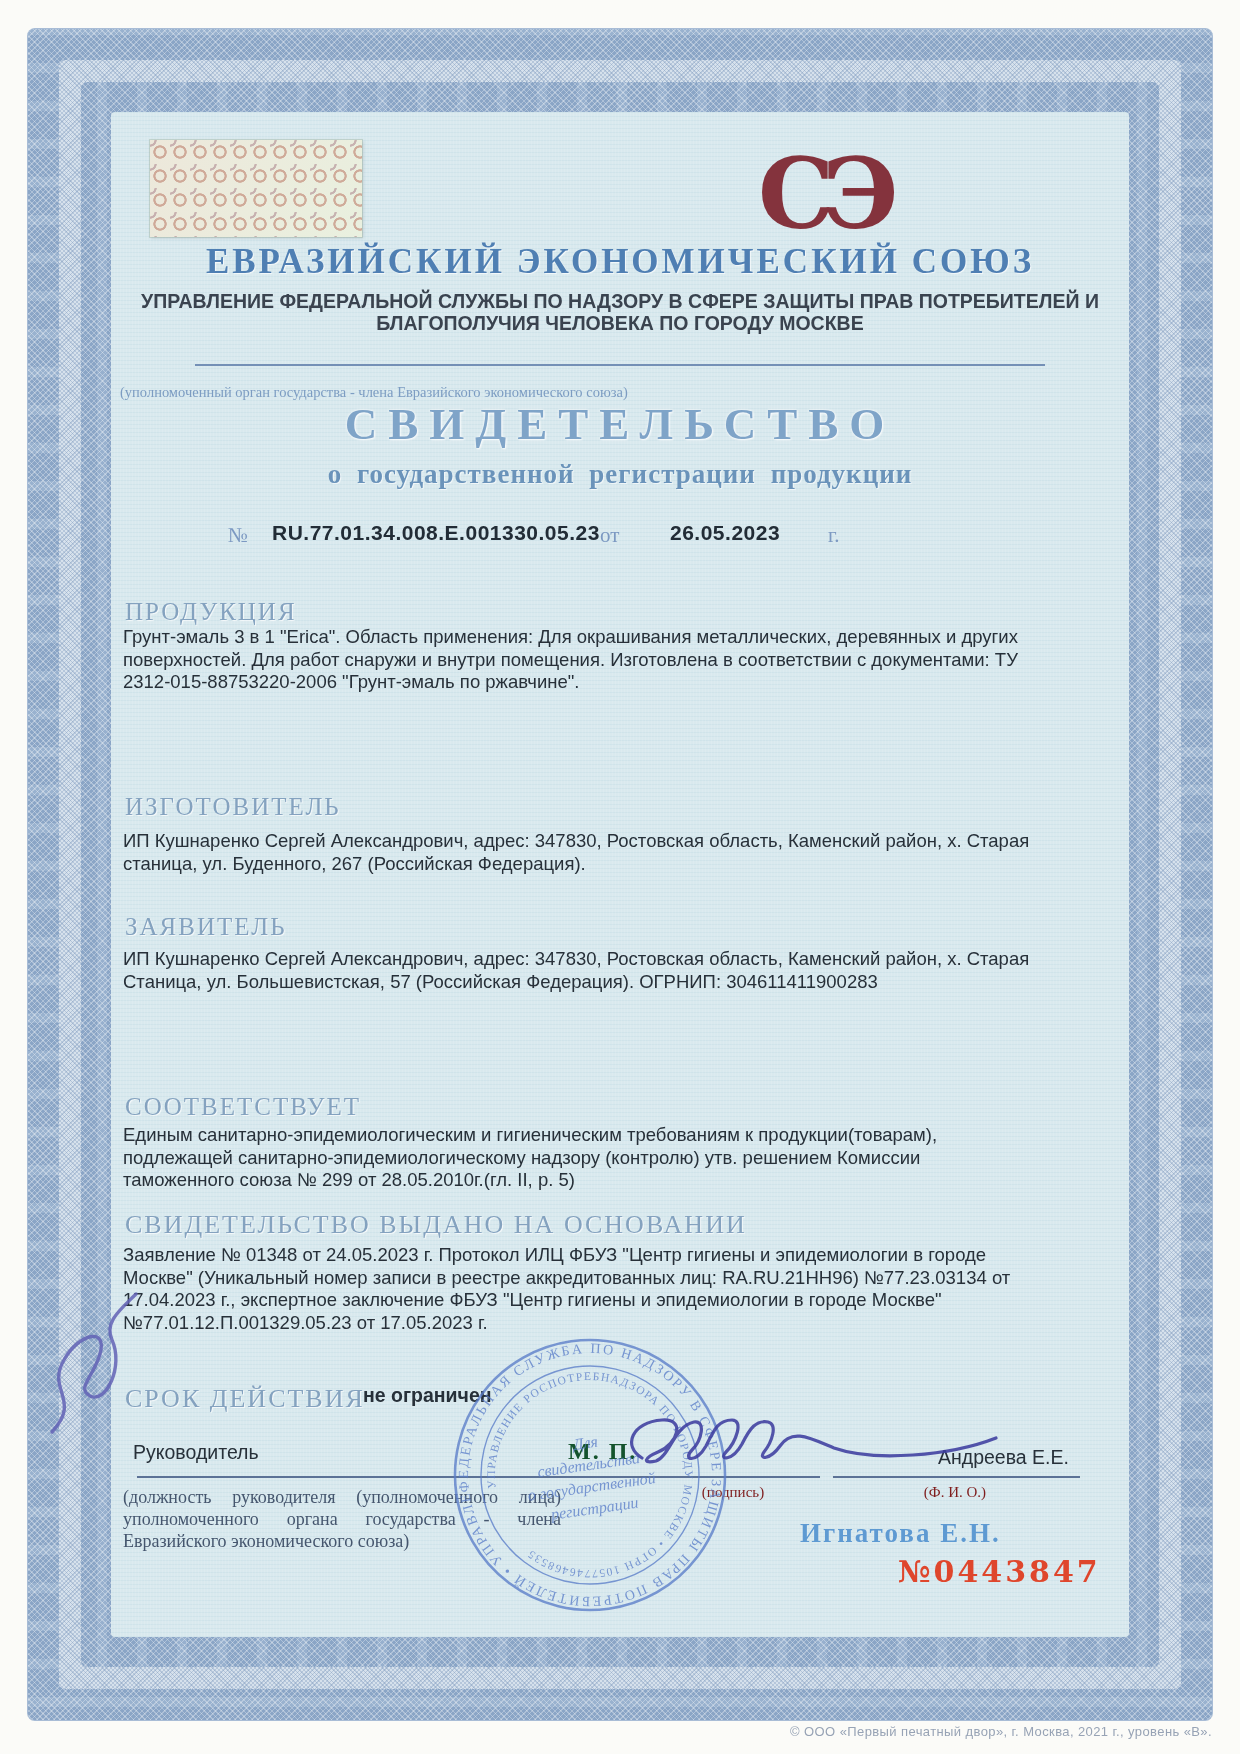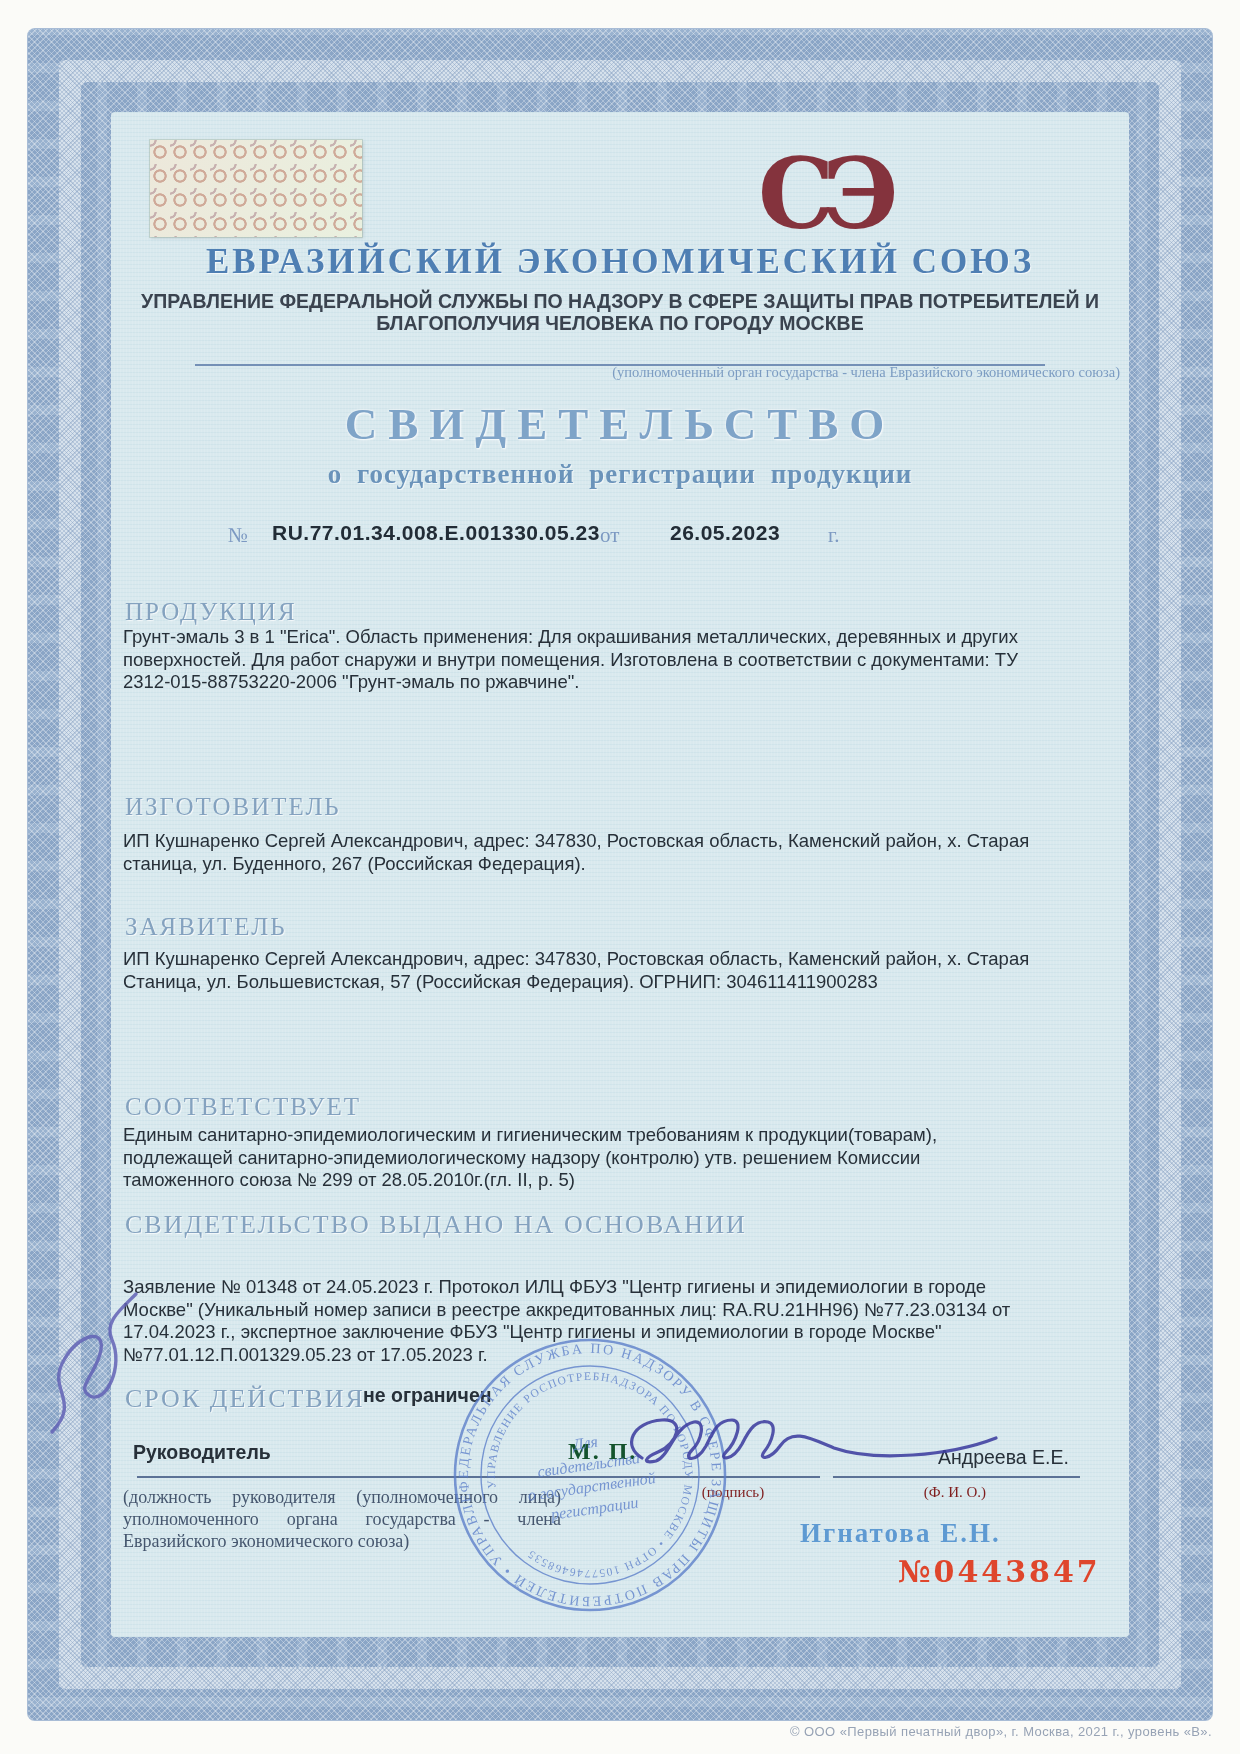--- a/index.html
+++ b/index.html
@@ -66,21 +66,21 @@
   
   .union-title{
     left:0;width:1240px;top:242px;text-align:center;
     font-family:"Liberation Serif",serif;font-weight:bold;
     font-size:35px;color:#4f7fb3;letter-spacing:3px;
     text-shadow:1px 1px 1px rgba(255,255,255,.75);
   }
   .authority{left:120px;width:1000px;top:290px;text-align:center;
     font-size:19.5px;line-height:22px;color:#3a434f;font-weight:bold;}
   .rule{left:195px;width:850px;top:364px;height:2px;background:#7490b6;}
-  .auth-caption{left:120px;width:1000px;top:364px;text-align:right;
+  .auth-caption{left:120px;width:1000px;top:384px;text-align:left;
     font-family:"Liberation Serif",serif;font-size:14.5px;color:#7c9cc2;}
   .cert-title{
     left:0;width:1240px;top:398px;text-align:center;
     font-family:"Liberation Serif",serif;font-weight:bold;
     font-size:45px;color:#7fa4c8;letter-spacing:11px;
     text-shadow:0 0 3px rgba(255,255,255,.95), 1px 1px 2px rgba(255,255,255,.8);
   }
   .cert-sub{
     left:0;width:1240px;top:459px;text-align:center;
     font-family:"Liberation Serif",serif;font-weight:bold;
@@ -99,21 +99,21 @@
     position:absolute;left:125px;
     font-family:"Liberation Serif",serif;font-size:25px;color:#84a2bf;
     letter-spacing:2px;text-shadow:1px 1px 1px rgba(255,255,255,.8);
   }
   .sec-b{
     position:absolute;left:123px;
     font-size:18.5px;line-height:22.5px;color:#273039;
   }
   
   .validity-value{left:363px;top:1384px;font-size:19.5px;font-weight:bold;color:#273039;}
-  .role-label{left:133px;top:1441px;font-size:19.5px;font-weight:bold;color:#273039;}
+  .role-label{left:133px;top:1441px;font-size:19.5px;font-weight:normal;color:#273039;}
   .sig-line{height:2px;background:#5c7296;}
   .small-cap{
     position:absolute;font-family:"Liberation Serif",serif;
     font-size:15px;color:#7f1d1d;text-align:center;
   }
   .role-caption{
     left:123px;top:1486px;width:438px;
     font-family:"Liberation Serif",serif;font-size:18px;line-height:22px;
     color:#45566e;text-align:justify;
   }
@@ -184,21 +184,21 @@
 <div class="sec-h" style="top:793px;">ИЗГОТОВИТЕЛЬ</div>
 <div class="sec-b" style="top:830px;width:920px;">ИП Кушнаренко Сергей Александрович, адрес: 347830, Ростовская область, Каменский район, х. Старая станица, ул. Буденного, 267 (Российская Федерация).</div>
 
 <div class="sec-h" style="top:913px;">ЗАЯВИТЕЛЬ</div>
 <div class="sec-b" style="top:948px;width:920px;">ИП Кушнаренко Сергей Александрович, адрес: 347830, Ростовская область, Каменский район, х. Старая Станица, ул. Большевистская, 57 (Российская Федерация). ОГРНИП: 304611411900283</div>
 
 <div class="sec-h" style="top:1093px;">СООТВЕТСТВУЕТ</div>
 <div class="sec-b" style="top:1124px;width:860px;">Единым санитарно-эпидемиологическим и гигиеническим требованиям к продукции(товарам), подлежащей санитарно-эпидемиологическому надзору (контролю) утв. решением Комиссии таможенного союза № 299 от 28.05.2010г.(гл. II, р. 5)</div>
 
 <div class="sec-h" style="top:1210px;font-size:26px;">СВИДЕТЕЛЬСТВО ВЫДАНО НА ОСНОВАНИИ</div>
-<div class="sec-b" style="top:1244px;width:910px;margin-top:32px;">Заявление № 01348 от 24.05.2023 г. Протокол ИЛЦ ФБУЗ "Центр гигиены и эпидемиологии в городе Москве" (Уникальный номер записи в реестре аккредитованных лиц: RA.RU.21НН96) №77.23.03134 от 17.04.2023 г., экспертное заключение ФБУЗ "Центр гигиены и эпидемиологии в городе Москве" №77.01.12.П.001329.05.23 от 17.05.2023 г.</div>
+<div class="sec-b" style="top:1244px;width:910px;">Заявление № 01348 от 24.05.2023 г. Протокол ИЛЦ ФБУЗ "Центр гигиены и эпидемиологии в городе Москве" (Уникальный номер записи в реестре аккредитованных лиц: RA.RU.21НН96) №77.23.03134 от 17.04.2023 г., экспертное заключение ФБУЗ "Центр гигиены и эпидемиологии в городе Москве" №77.01.12.П.001329.05.23 от 17.05.2023 г.</div>
 
 <div class="sec-h" style="top:1384px;font-size:26px;">СРОК ДЕЙСТВИЯ</div>
 <div class="abs validity-value">не ограничен</div>
 
 <div class="abs role-label">Руководитель</div>
 <div class="abs sig-line" style="left:137px;top:1476px;width:683px;"></div>
 <div class="abs sig-line" style="left:833px;top:1476px;width:247px;"></div>
 <div class="small-cap" style="left:668px;top:1484px;width:130px;">(подпись)</div>
 <div class="small-cap" style="left:880px;top:1484px;width:150px;">(Ф. И. О.)</div>
 <div class="abs role-caption">(должность руководителя (уполномоченного лица) уполномоченного органа государства - члена Евразийского экономического союза)</div>

